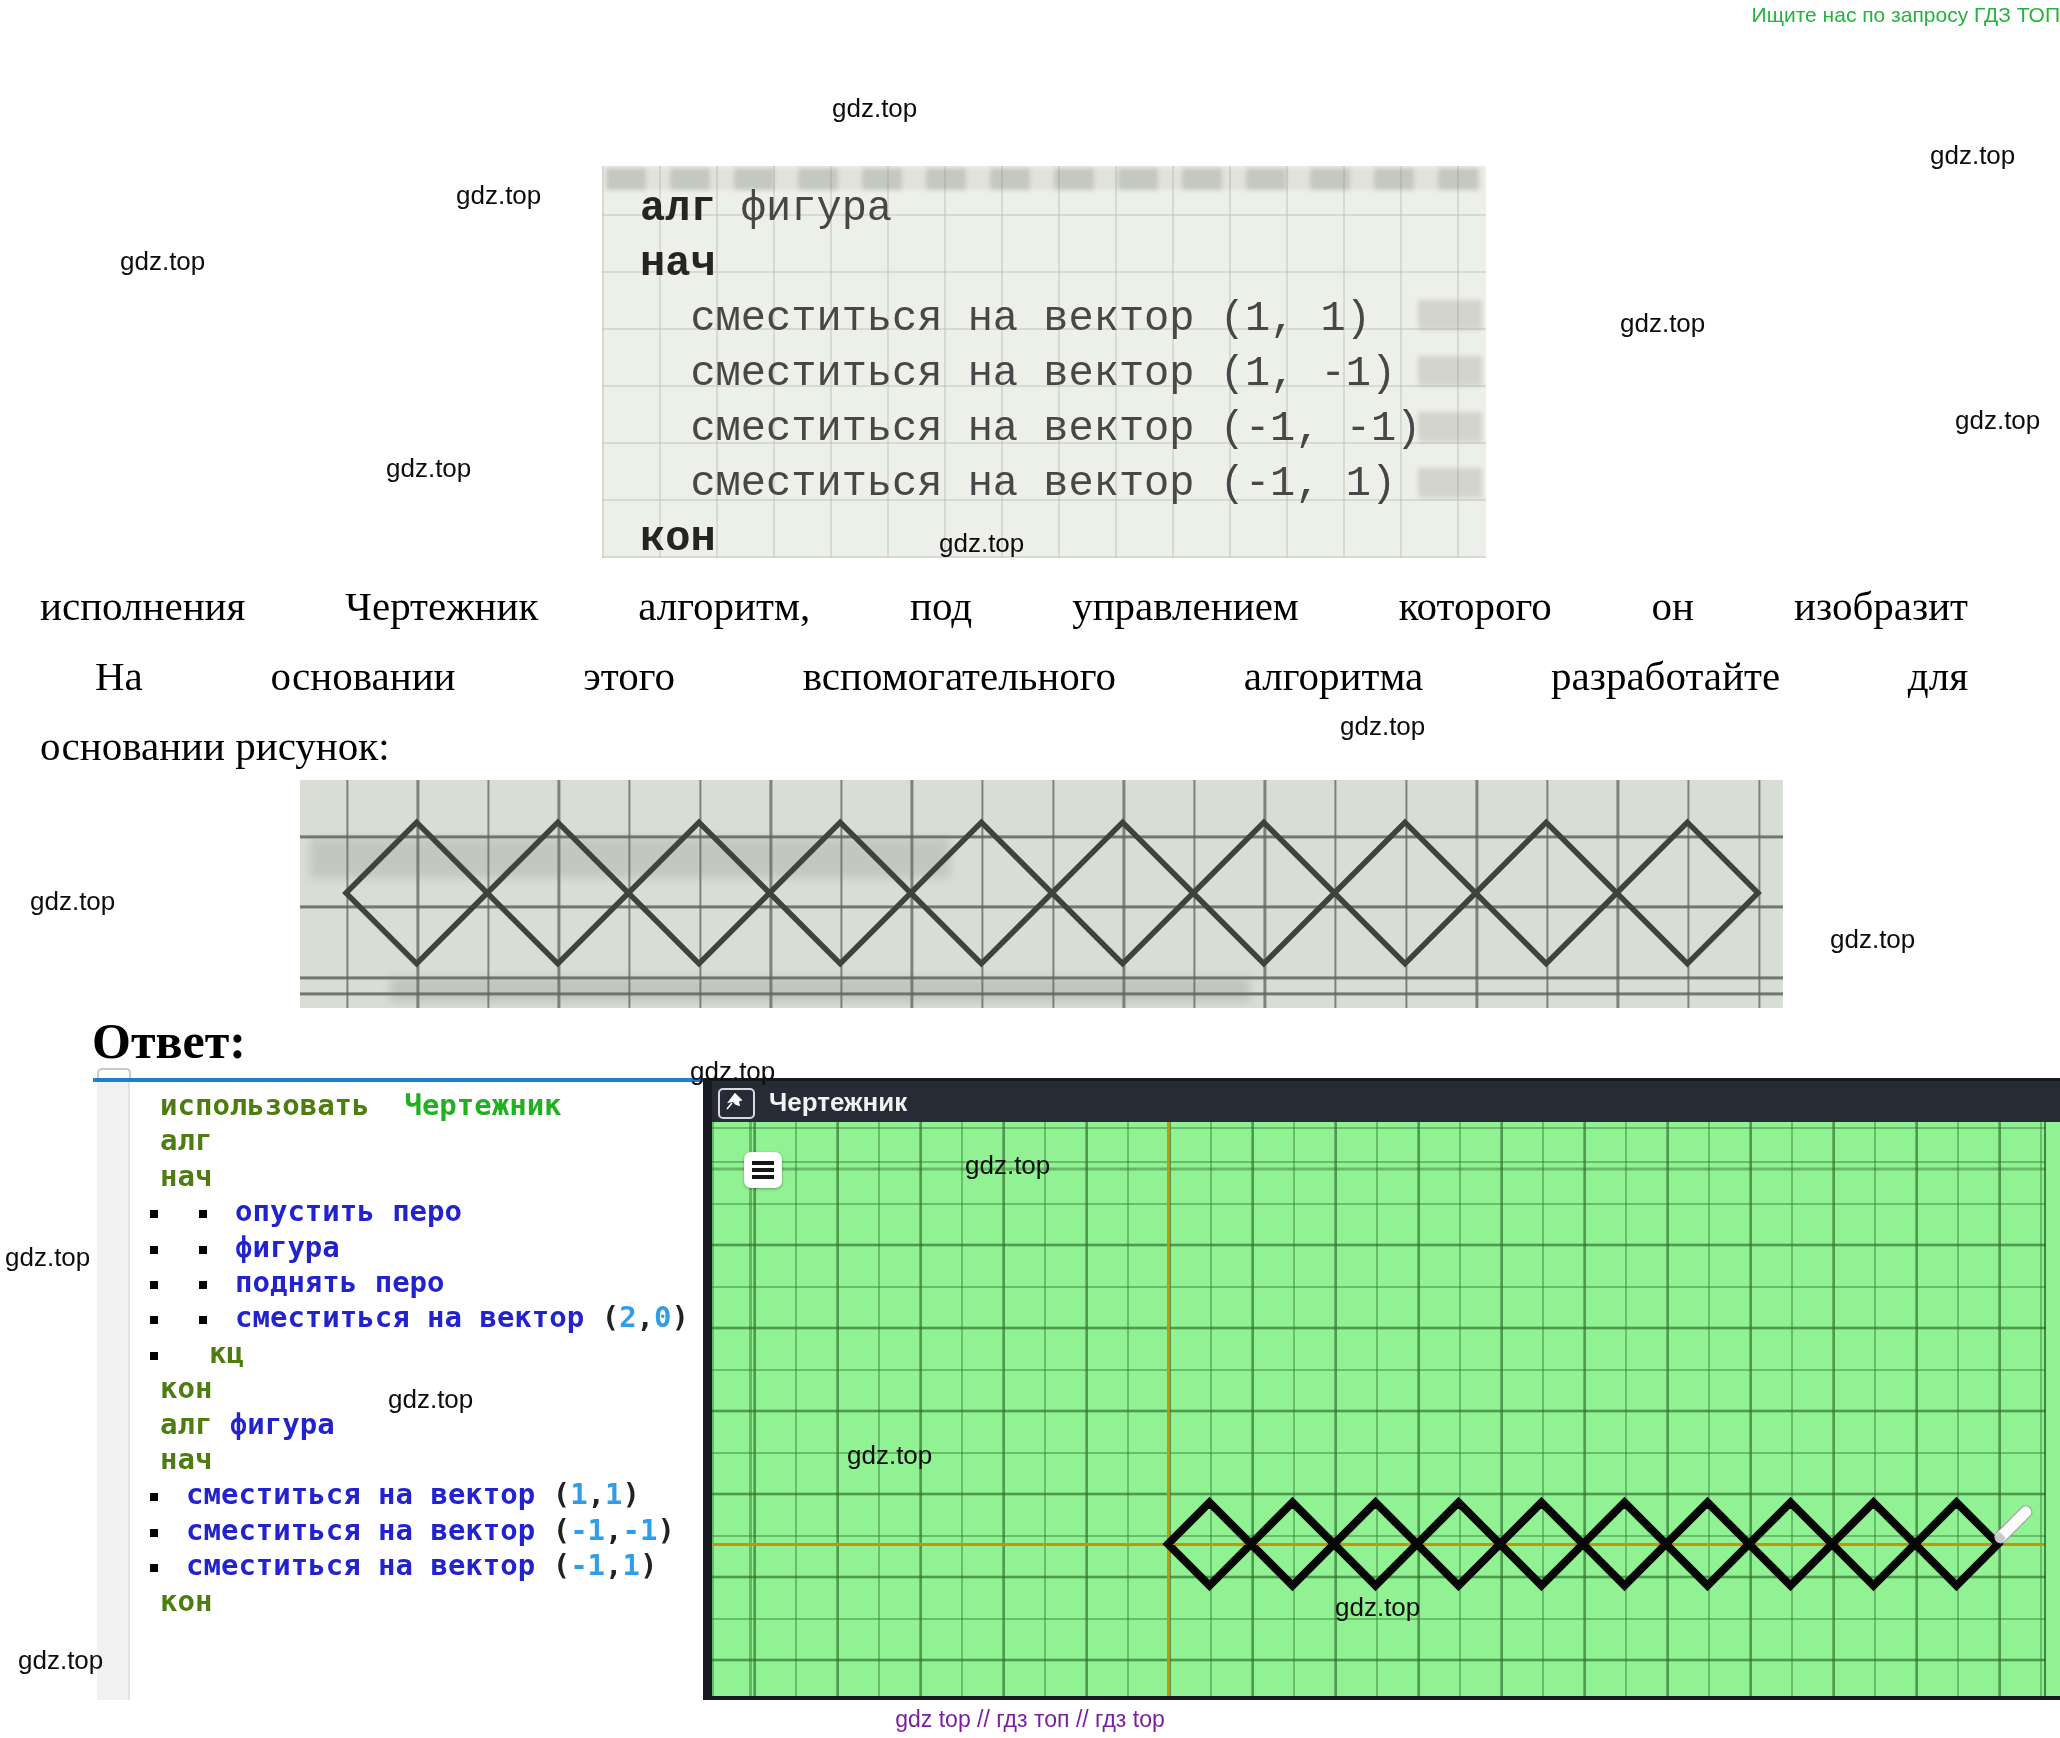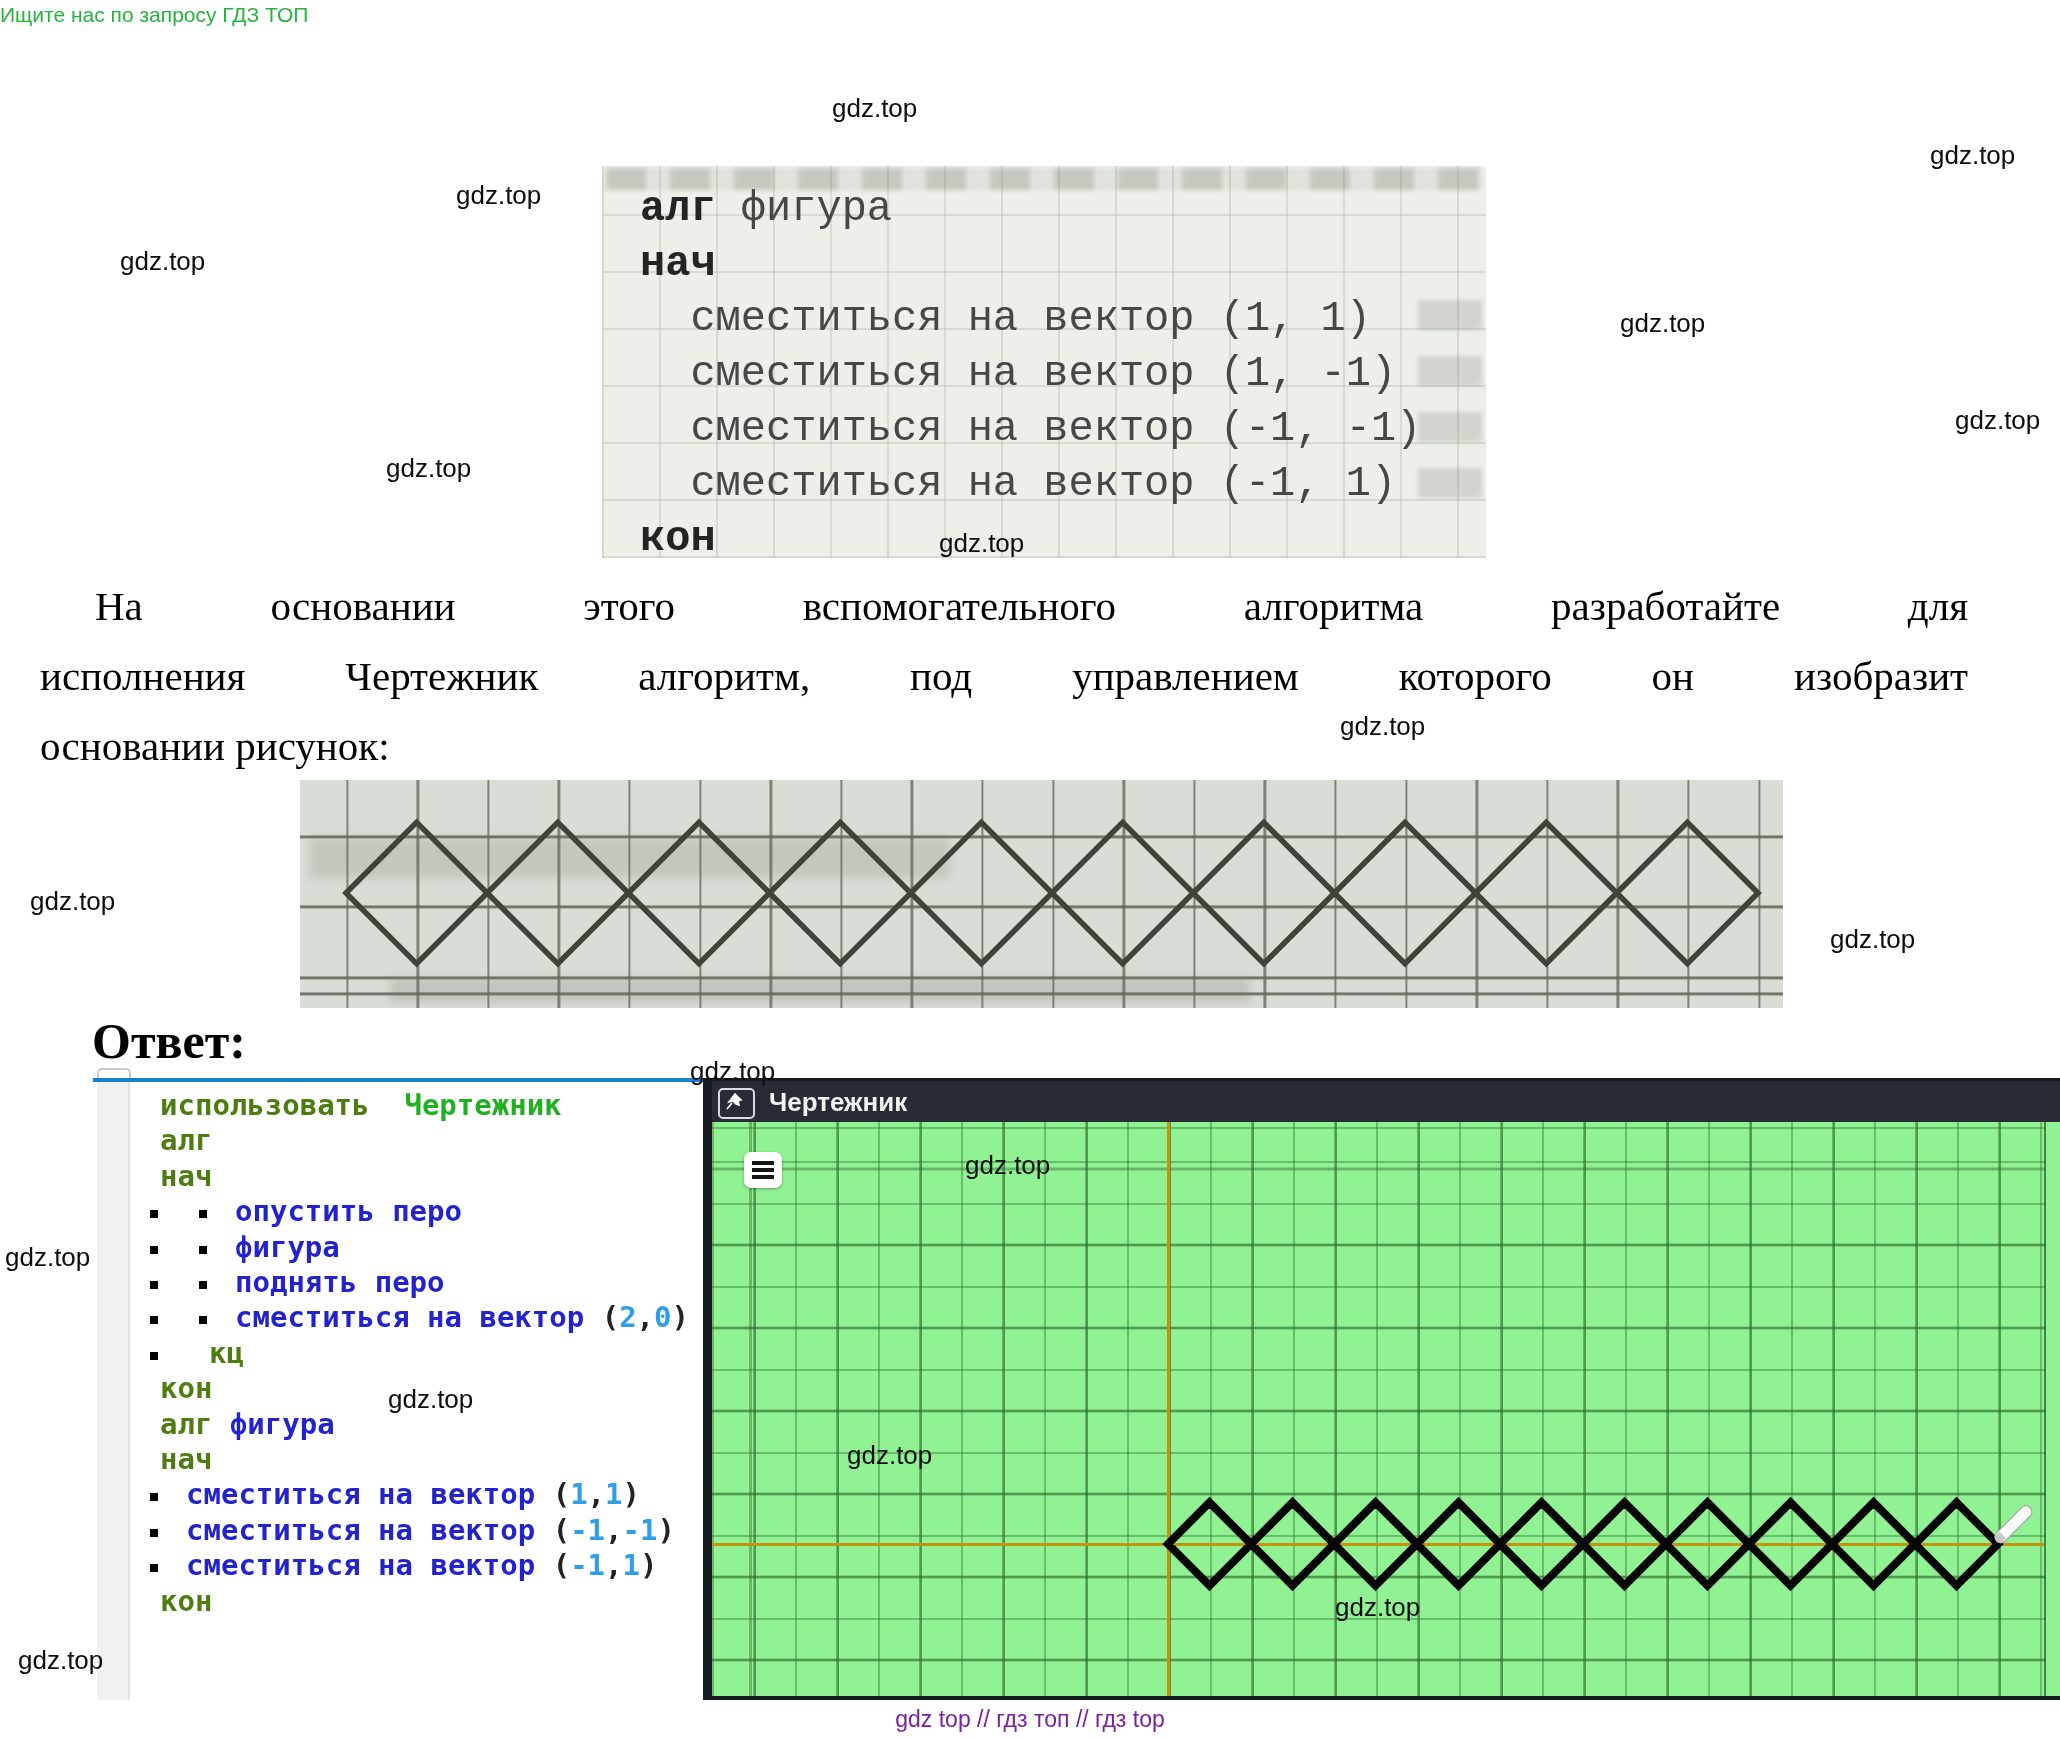--- a/index.html
+++ b/index.html
@@ -1,21 +1,21 @@
 <!DOCTYPE html>
 <html><head>
 <meta charset="utf-8">
 <style>
   html,body{margin:0;padding:0;}
   body{
     width:2060px;height:1738px;position:relative;overflow:hidden;
     background:#ffffff;font-family:"Liberation Sans",sans-serif;
   }
   
-  .promo{position:absolute;top:3px;left:0;right:8px;text-align:left;
+  .promo{position:absolute;top:3px;left:0;right:0;text-align:right;
     font-size:21px;color:#24b33c;}
   
   .para{position:absolute;left:40px;width:1928px;
     font-family:"Liberation Serif",serif;font-size:41px;color:#000;}
   .p1{top:28px;}
   .p2{top:582px;}
   .jline{text-align:justify;text-align-last:justify;height:70px;}
   .nline{text-align:left;height:70px;}
   .indent{padding-left:55px;}
   .it{font-style:italic;}
@@ -111,22 +111,22 @@
 <div class="para p1">
 </div>
 
 <div class="scan-code">
   <div class="smudge-top"></div>
   <div class="smudge-right"></div>
   <div class="scan-lines"><div class="cl"><span class="b">алг</span><span class="r"> фигура</span></div><div class="cl"><span class="b">нач</span></div><div class="cl"><span class="r">  сместиться на вектор (1, 1)</span></div><div class="cl"><span class="r">  сместиться на вектор (1, -1)</span></div><div class="cl"><span class="r">  сместиться на вектор (-1, -1)</span></div><div class="cl"><span class="r">  сместиться на вектор (-1, 1)</span></div><div class="cl"><span class="b">кон</span></div></div>
 </div>
 
 <div class="para p2">
+  <div class="jline">исполнения Чертежник алгоритм, под управлением которого он изобразит</div>
   <div class="jline indent">На основании этого вспомогательного алгоритма разработайте для</div>
-  <div class="jline">исполнения Чертежник алгоритм, под управлением которого он изобразит</div>
   <div class="nline">основании рисунок:</div>
 </div>
 
 <div class="scan-fig">
   <div class="ghost1"></div>
   <div class="ghost2"></div>
   <svg id="scan-svg" width="1483" height="228">
     <path id="scan-path" fill="none" d="M46 113L116.6 42.400000000000006L187.2 113L116.6 183.6ZM187.2 113L257.79999999999995 42.400000000000006L328.4 113L257.79999999999995 183.6ZM328.4 113L399 42.400000000000006L469.59999999999997 113L399 183.6ZM469.59999999999997 113L540.1999999999999 42.400000000000006L610.8 113L540.1999999999999 183.6ZM610.8 113L681.4 42.400000000000006L752 113L681.4 183.6ZM752 113L822.6 42.400000000000006L893.2 113L822.6 183.6ZM893.1999999999999 113L963.8 42.400000000000006L1034.3999999999999 113L963.8 183.6ZM1034.3999999999999 113L1104.9999999999998 42.400000000000006L1175.6 113L1104.9999999999998 183.6ZM1175.6 113L1246.1999999999998 42.400000000000006L1316.8 113L1246.1999999999998 183.6ZM1316.8 113L1387.3999999999999 42.400000000000006L1458 113L1387.3999999999999 183.6Z" stroke="#3f443b" stroke-width="5.5"></path>
   </svg>
 </div>

